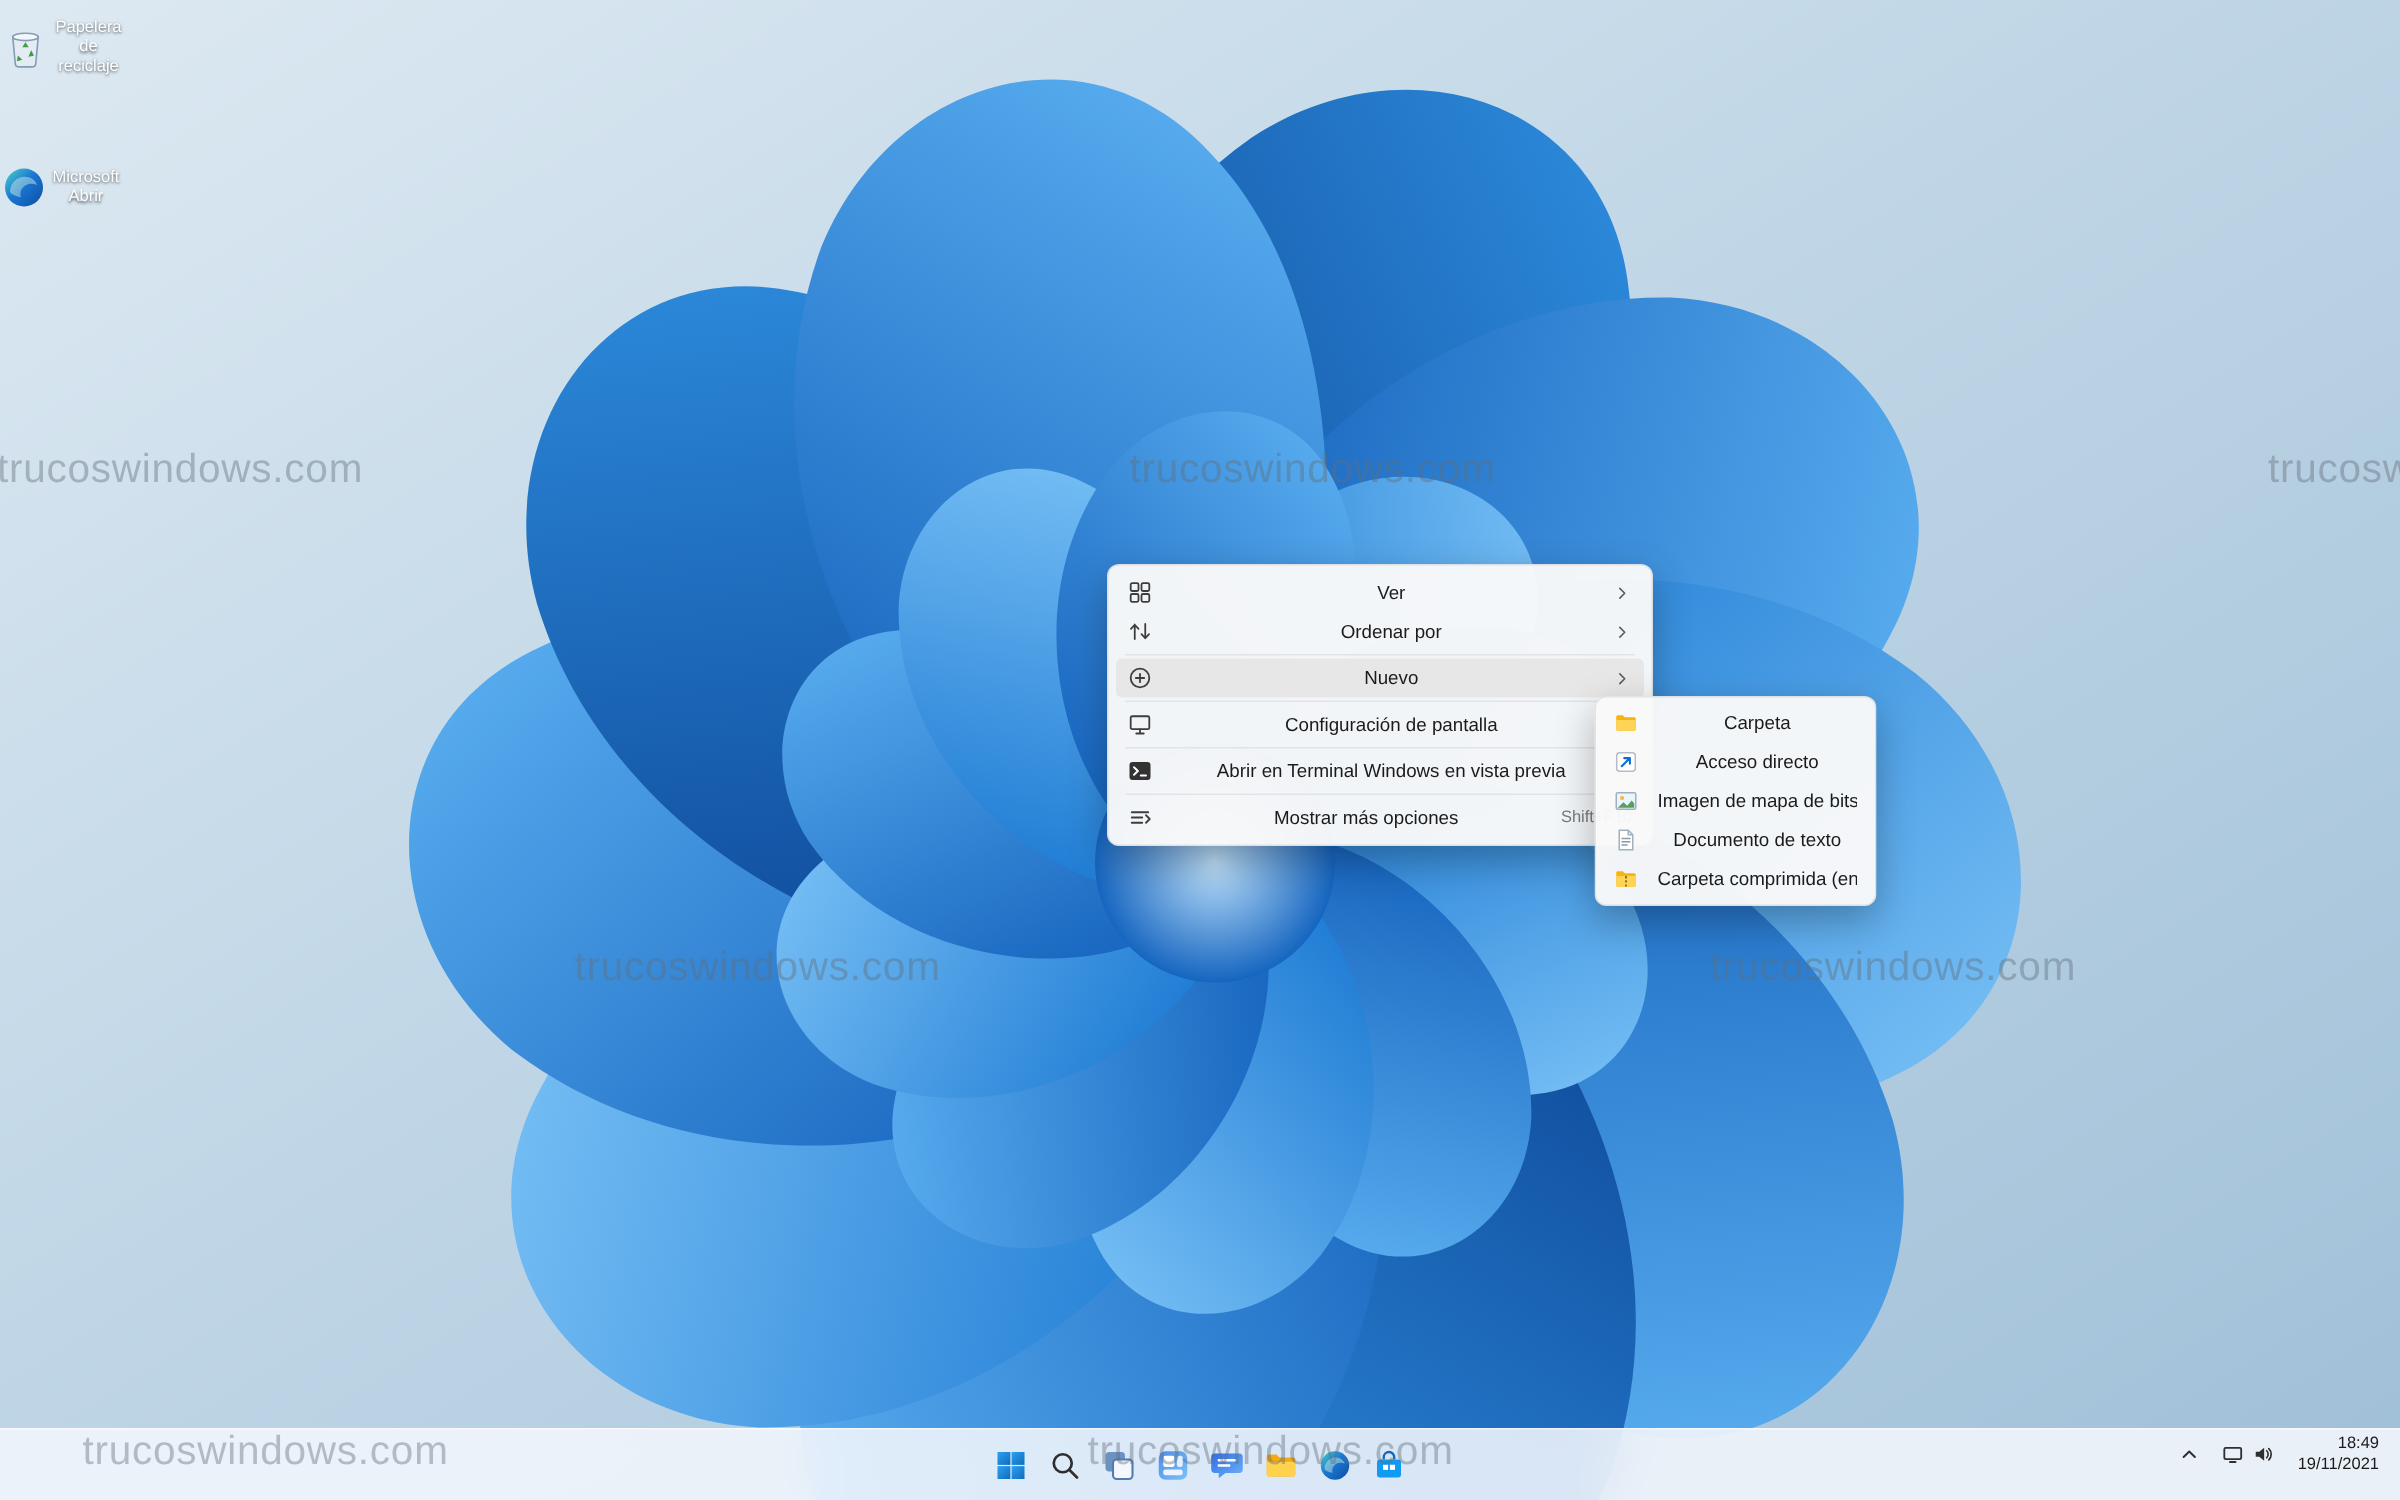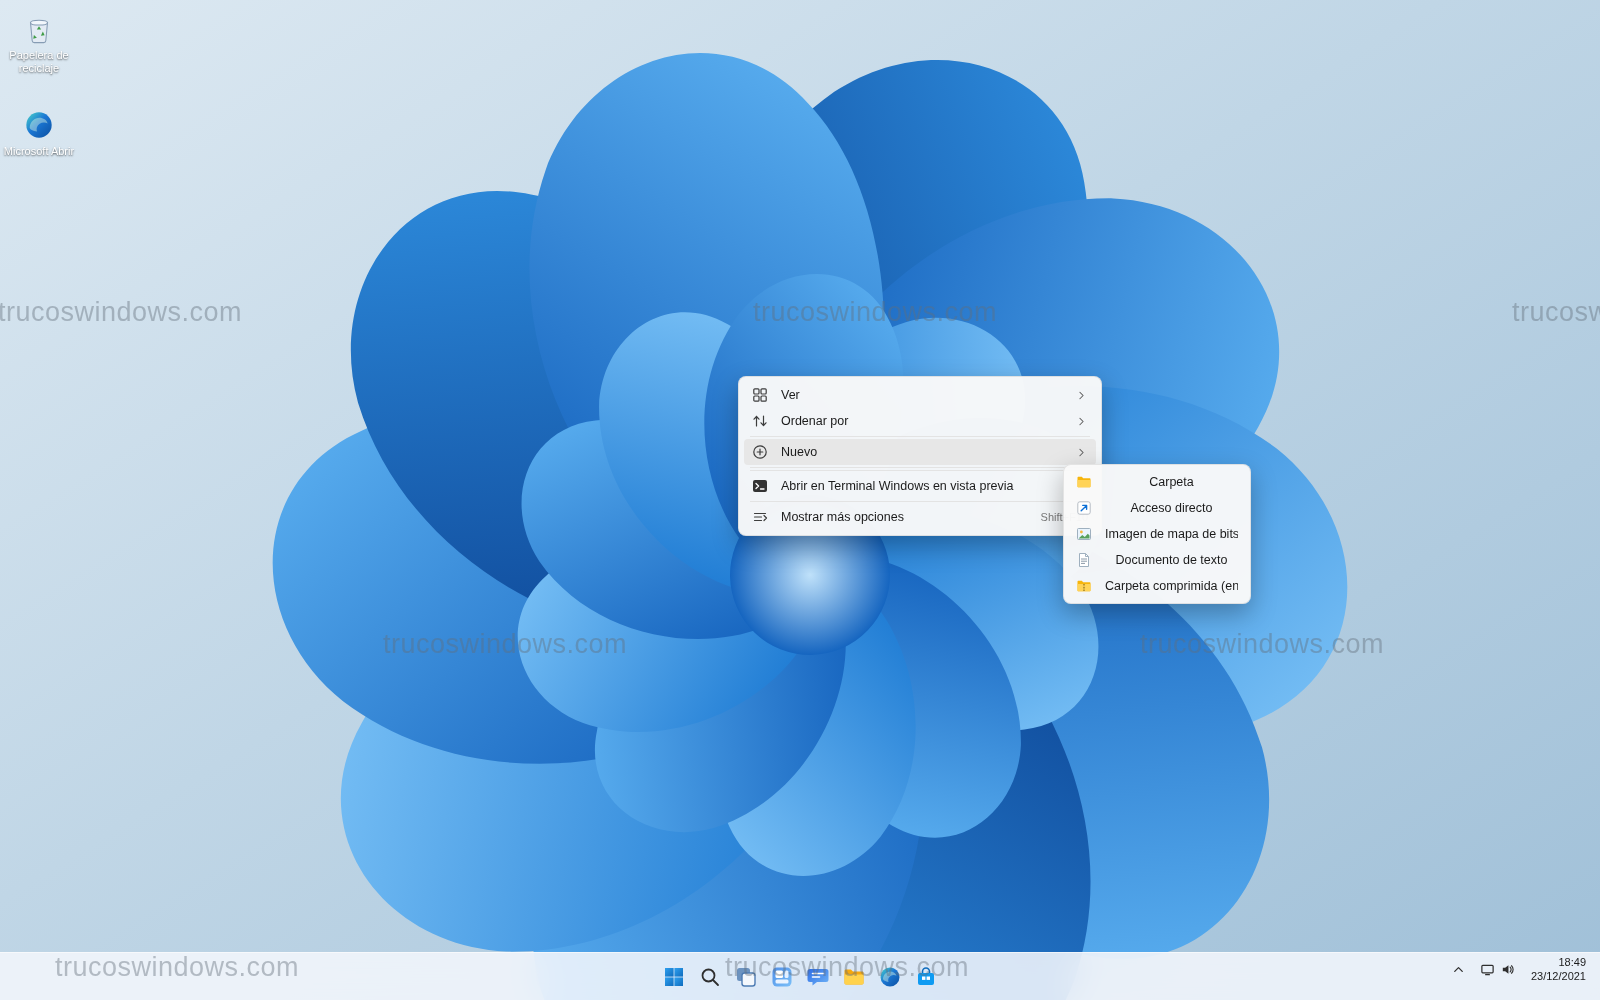--- a/index.html
+++ b/index.html
@@ -6,31 +6,31 @@
   html,body { width:1600px; height:1000px; overflow:hidden; font-family:"Liberation Sans", sans-serif; }
   .desktop { position:relative; width:1600px; height:1000px; overflow:hidden; background:#b9d0e2; }
 
   .wallpaper { position:absolute; left:0; top:0; z-index:0; }
 
   
   .watermark { position:absolute; z-index:5; font-size:27px; letter-spacing:.5px;
                color:rgba(98,110,122,0.42); white-space:nowrap; }
 
   
-  .desktop-icon { position:absolute; width:78px; z-index:2; display:flex; flex-direction:column;
+  .desktop-icon { position:absolute; width:78px; z-index:2; display:flex; flex-direction:row;
                   align-items:center; gap:3px; cursor:default; }
   .desktop-icon .di-img { width:34px; height:34px; display:flex; align-items:center; justify-content:center; }
   .desktop-icon .di-label { width:72px; text-align:center; font-size:11px; line-height:1.18; color:#fff;
                   text-shadow:0 1px 2px rgba(0,0,0,.65); }
 
   
   .context-menu { position:absolute; left:738px; top:376px; width:364px; z-index:10;
                   background:rgba(249,249,249,0.97); border:1px solid rgba(0,0,0,0.09);
                   border-radius:8px; padding:5px; box-shadow:0 10px 26px rgba(0,0,0,0.28);
-                  font-size:12.5px; color:#1b1b1b; }
+                  font-size:12.5px; color:#1b1b1b;text-align:center; }
   .submenu { position:absolute; left:1063px; top:464px; width:188px; z-index:11;
              background:rgba(249,249,249,0.97); border:1px solid rgba(0,0,0,0.09);
              border-radius:8px; padding:4px; box-shadow:0 10px 26px rgba(0,0,0,0.28);
              font-size:12.5px; color:#1b1b1b;text-align:center; }
   .menu-item { display:flex; align-items:center; height:26px; padding:0 8px; border-radius:4px; cursor:default; }
   .menu-item.highlighted { background:#e7e7e7; }
   .mi-icon { width:16px; height:16px; margin-right:13px; flex:0 0 16px; display:flex; align-items:center; justify-content:center; }
   .mi-icon svg { width:16px; height:16px; display:block; }
   .mi-label { flex:1; white-space:nowrap; overflow:hidden; }
   .mi-chevron { width:14px; display:flex; justify-content:flex-end; }
@@ -204,20 +204,32 @@
       <span class="mi-label">Nuevo</span>
       <span class="mi-chevron">
         <svg viewBox="0 0 16 16">
             <path d="M6 4l4 4-4 4" fill="none" stroke="#5b5b5b" stroke-width="1.3" stroke-linecap="round" stroke-linejoin="round"></path>
           </svg>
       </span>
     </div>
 
     <div class="menu-sep"></div>
 
+    <div class="menu-item">
+      <span class="mi-icon">
+        <svg viewBox="0 0 16 16">
+            <g fill="none" stroke="#3d3d3d" stroke-width="1.2" stroke-linecap="round" stroke-linejoin="round">
+              <rect x="1.8" y="2.5" width="12.4" height="8.6" rx="1"></rect>
+              <path d="M5.5 14h5M8 11.3V14"></path>
+            </g>
+          </svg>
+      </span>
+      <span class="mi-label">Configuración de pantalla</span>
+      <span class="mi-chevron"></span>
+    </div>
 
 
     <div class="menu-sep"></div>
 
     <div class="menu-item">
       <span class="mi-icon">
         <svg viewBox="0 0 16 16">
             <rect x="1" y="2" width="14" height="12" rx="2" fill="#333"></rect>
             <path d="M4 5.5l2.6 2.5L4 10.5" fill="none" stroke="#fff" stroke-width="1.3" stroke-linecap="round" stroke-linejoin="round"></path>
             <path d="M8.5 11H12" fill="none" stroke="#fff" stroke-width="1.3" stroke-linecap="round"></path>
@@ -412,18 +424,18 @@
         </span>
         <span>
           <svg viewBox="0 0 16 16" width="15" height="15">
               <path d="M3 6.2v3.6h2.5L9 12.6V3.4L5.5 6.2z" fill="#2f2f2f"></path>
               <path d="M10.8 5.5a3.5 3.5 0 0 1 0 5M12.3 4a5.6 5.6 0 0 1 0 8" fill="none" stroke="#2f2f2f" stroke-width="1.2" stroke-linecap="round"></path>
             </svg>
         </span>
       </button>
       <button class="tray-btn tray-clock">
         <span>18:49</span>
-        <span>23/12/2021</span>
+        <span>19/11/2021</span>
       </button>
     </div>
   </div>
 
 </div>
 
 </body></html>

